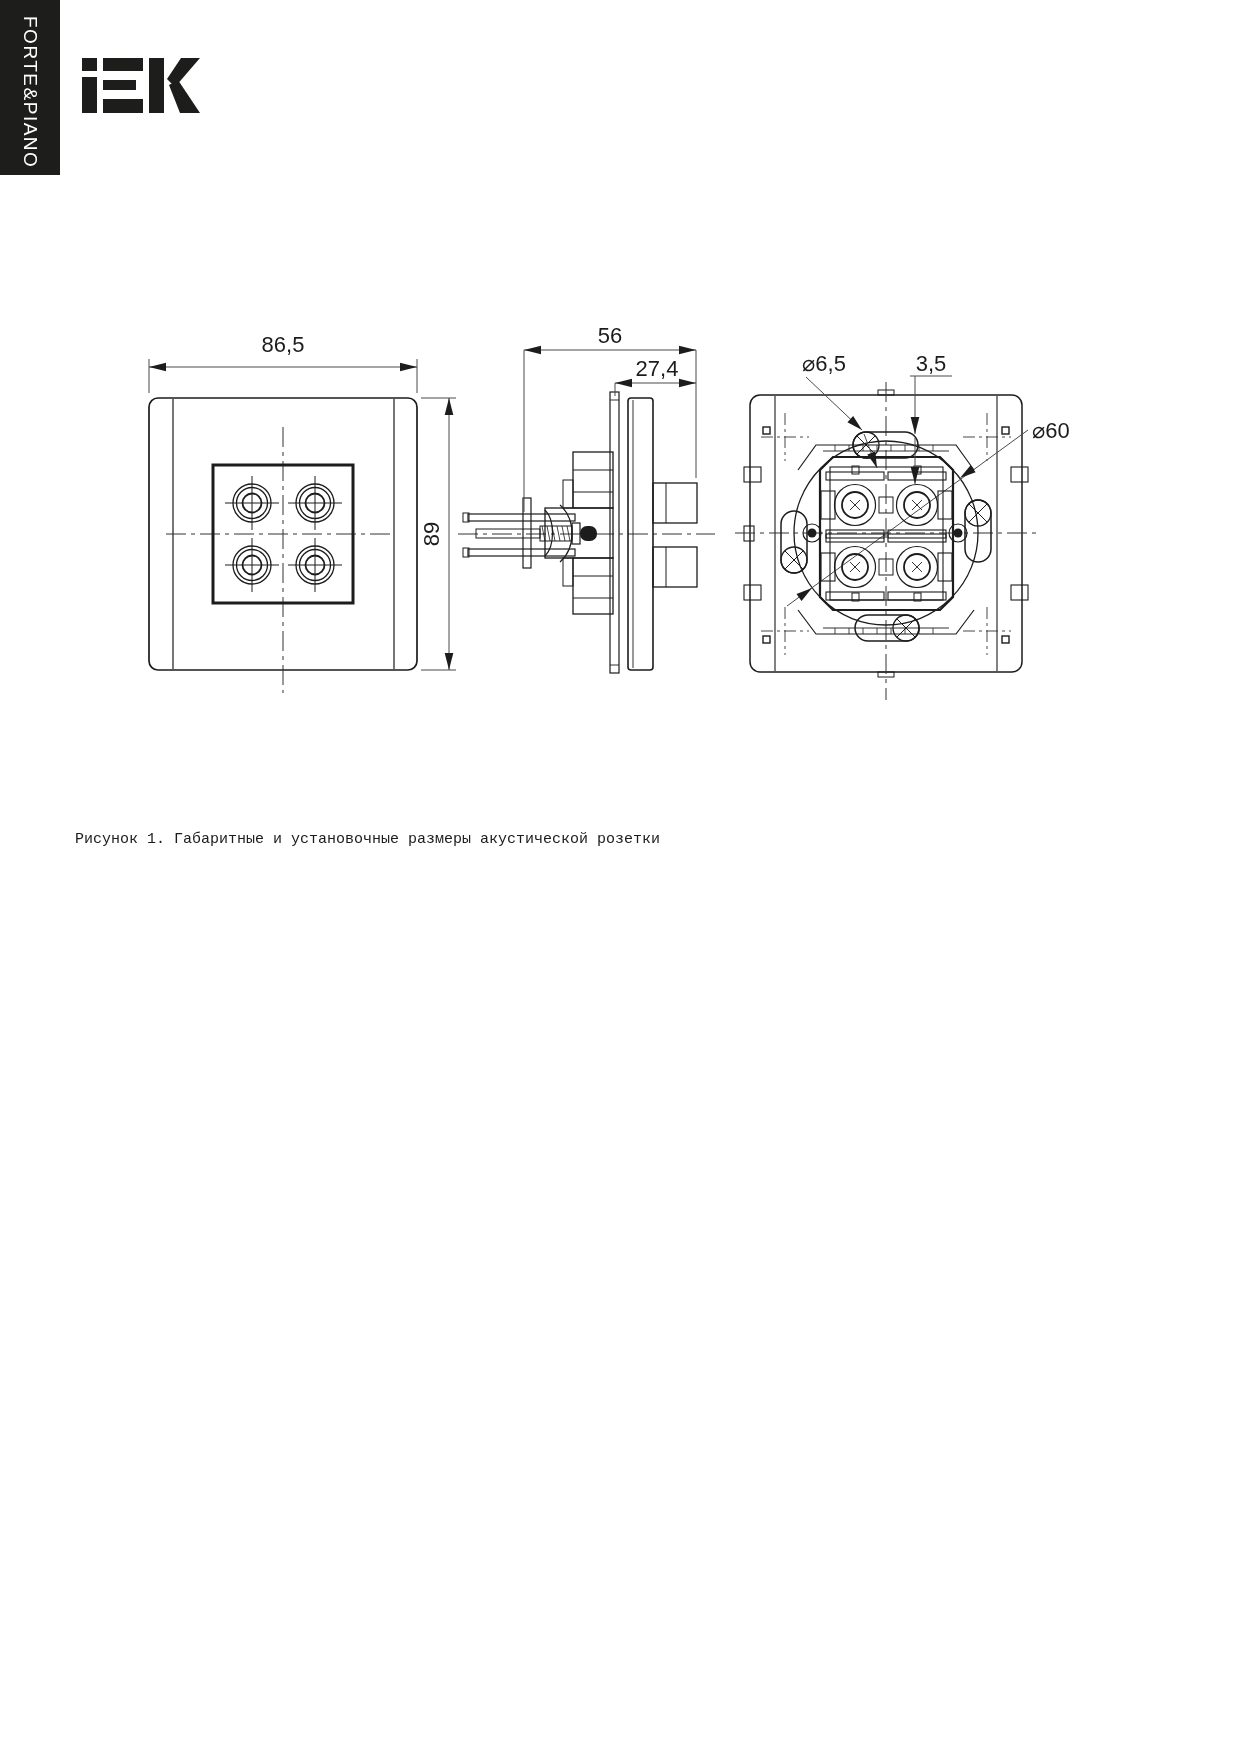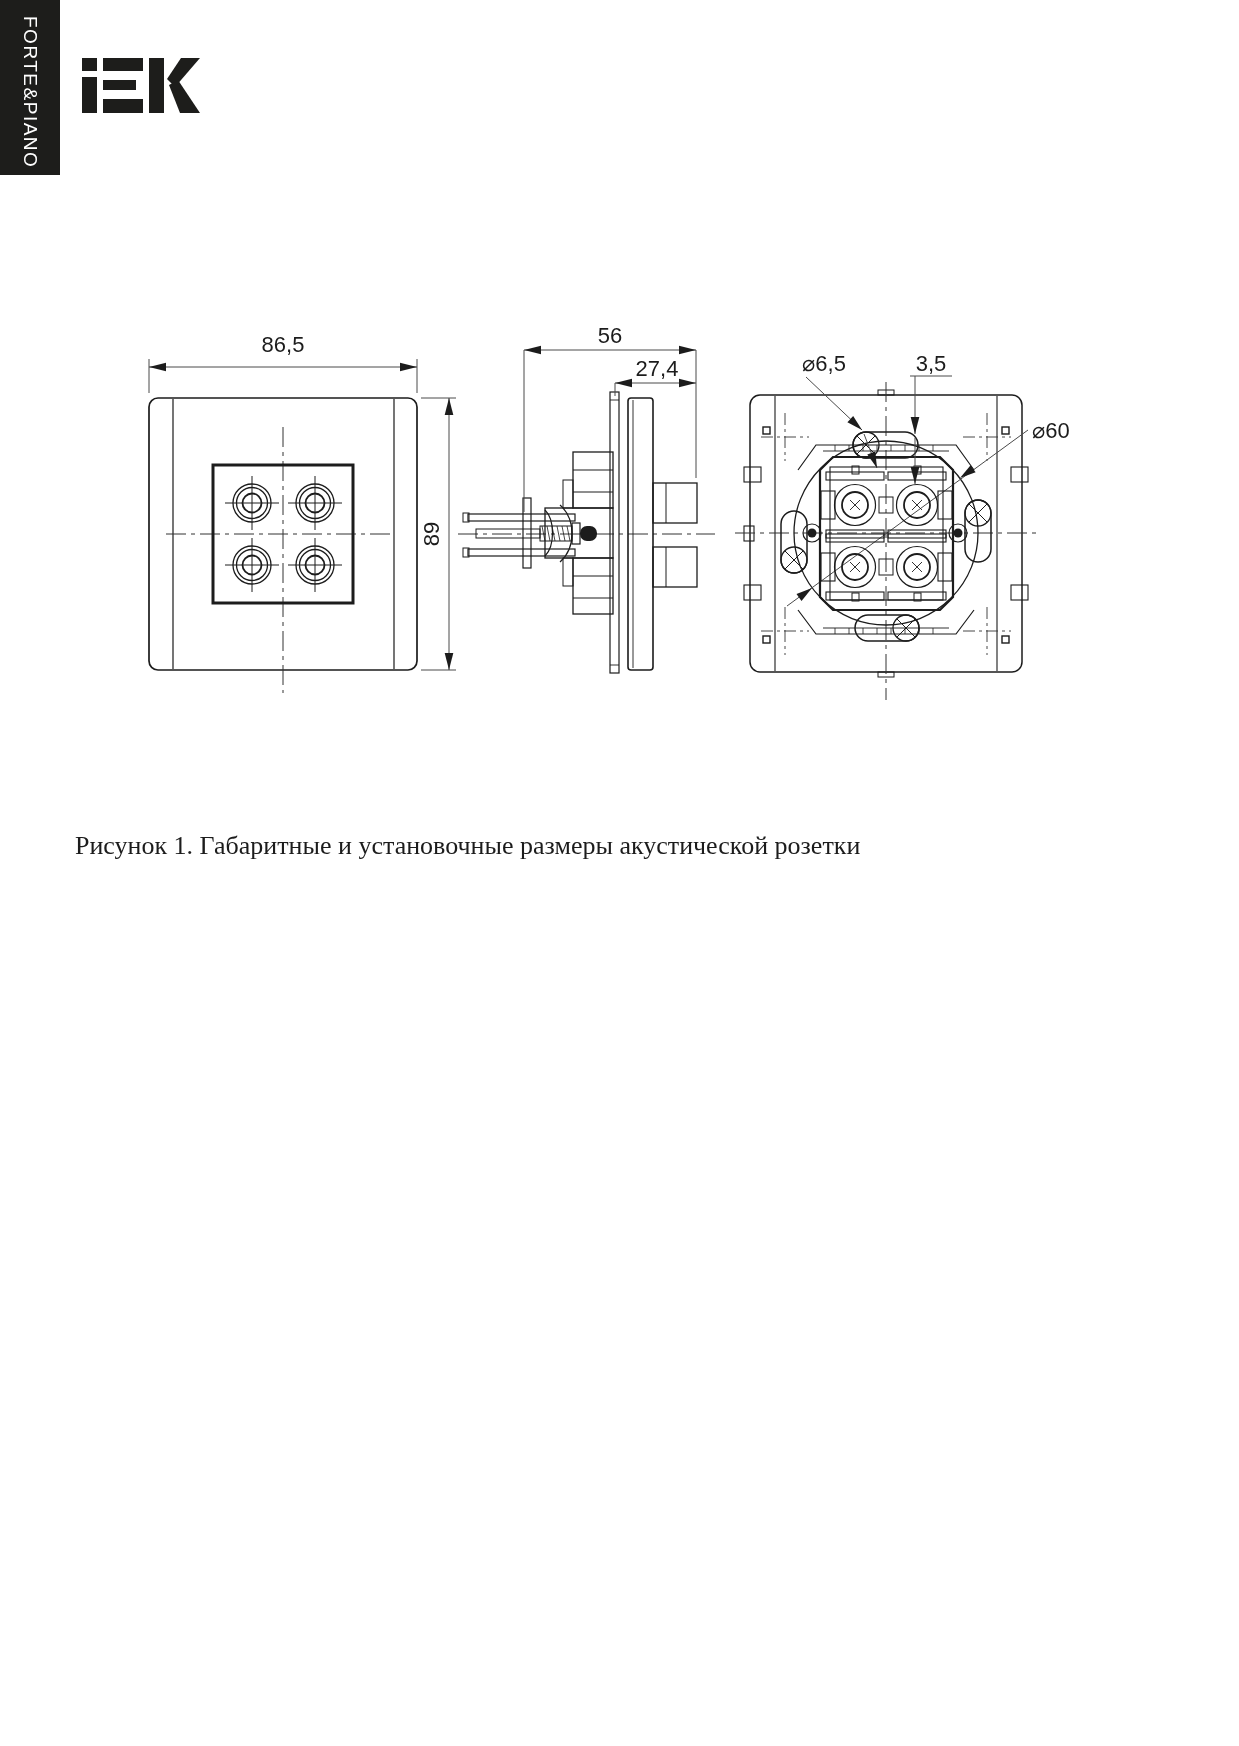--- a/index.html
+++ b/index.html
@@ -20,22 +20,22 @@
     transform-origin:top left;
     display:flex;align-items:center;
     padding-left:16px;box-sizing:border-box;
     color:#ffffff;font-size:19px;letter-spacing:1.5px;
     font-family:"Liberation Sans", sans-serif;
   }
   .logo{position:absolute;left:82px;top:57px;}
   .drawing{position:absolute;left:0;top:0;}
   .caption{
     position:absolute;left:75px;top:831px;
-    font-size:26px;color:#1c1c1c;
-    font-family:Liberation Serif, serif;
+    font-size:15px;color:#1c1c1c;
+    font-family:Liberation Mono, monospace;
     text-align:center;
   }
   svg text{
     font-family:"Liberation Sans", sans-serif;
     fill:#1c1c1c;
   }
   .geo{stroke:#1c1c1c;fill:none;}
   .dimln{stroke:#4a4a4a;fill:none;stroke-width:1;}
   .cl{stroke:#333;fill:none;stroke-width:1;stroke-dasharray:20 5 4 5;}
   .arr{fill:#1c1c1c;stroke:none;}

